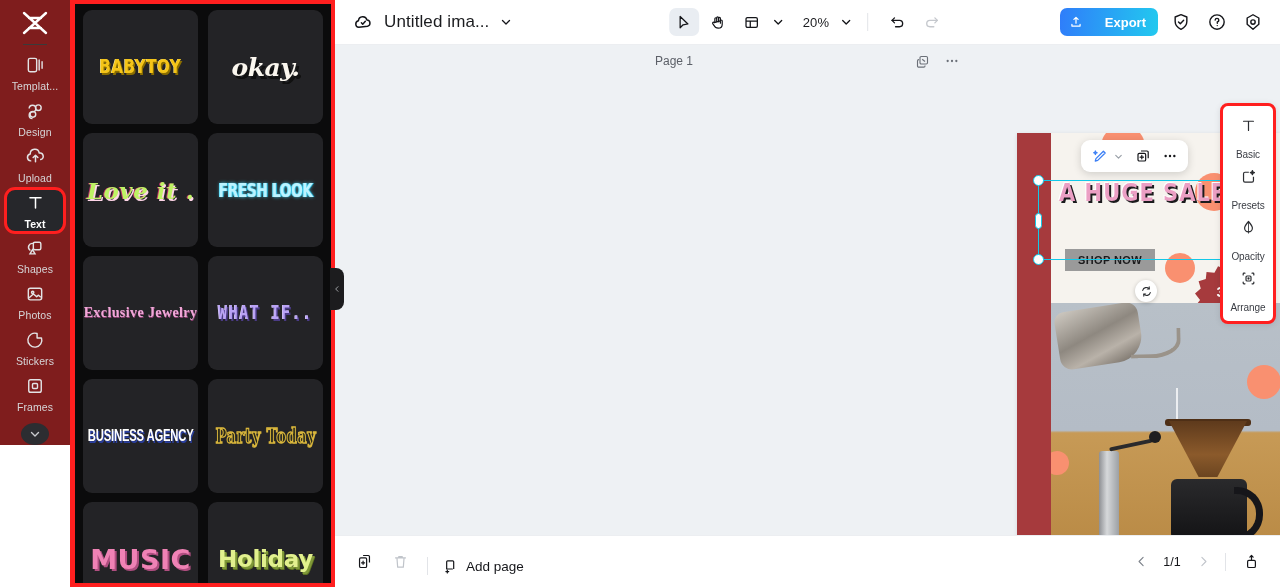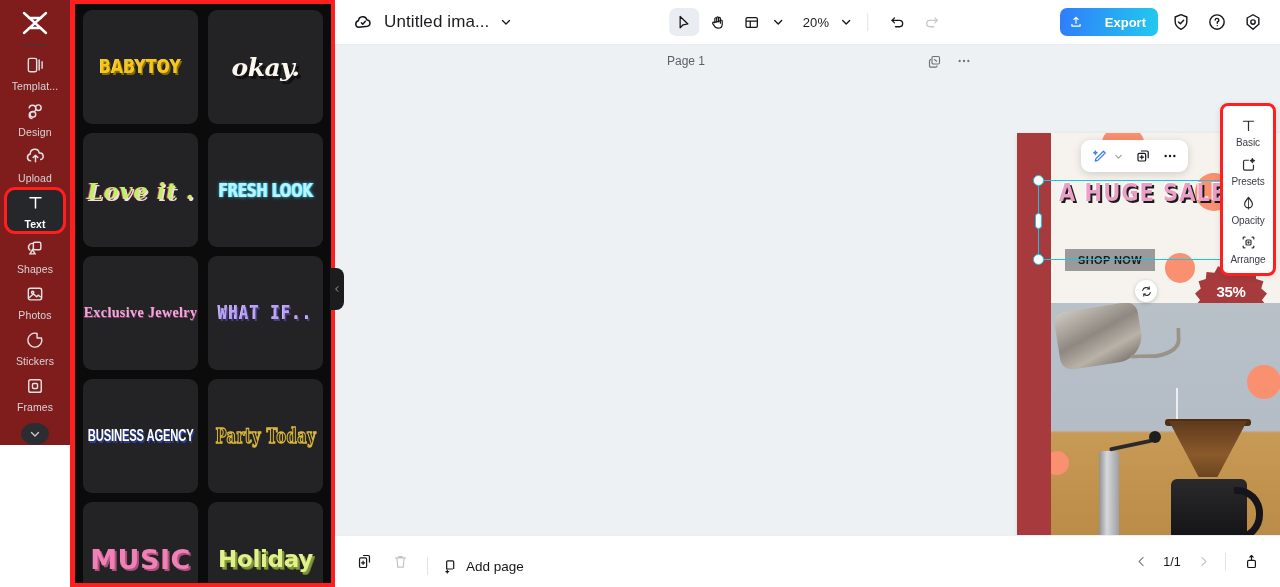--- a/index.html
+++ b/index.html
@@ -129,21 +129,21 @@
     height: 28px; padding: 0 12px 0 9px; border-radius: 7px;
     background: linear-gradient(95deg,#2f7dfa 0%, #22c9ef 100%);
     color:#fff; font-size:13px; font-weight:700; display:flex; align-items:center; gap:22px;
     cursor:pointer; border:none;
   }
   .round-ic { width: 26px; height:26px; display:flex; align-items:center; justify-content:center; cursor:pointer;}
 
   
   .stage { flex: 1; background: #eef1f4; position: relative; overflow: hidden; }
   .page-head {
-    position: absolute; top: 8px; left: 332px; width: 305px;
+    position: absolute; top: 8px; left: 320px; width: 305px;
     display: flex; align-items: center;
   }
   .page-label { font-size: 12px; color: #5c6068; }
   .page-head-icons { margin-left:auto; display:flex; align-items:center; gap: 14px; }
 
   .artboard {
     position: absolute; left: 682px; top: 88px;
     width: 270px; height: 415px;
     background: #f6f3ee;
     box-shadow: 0 1px 4px rgba(0,0,0,.10);
@@ -239,21 +239,21 @@
   .right-panel {
     position:absolute; right: 4px; top: 58px;
     width: 56px;
     background:#fff; border-radius:8px;
     border: 3px solid #ff1f1f;
     box-shadow:0 1px 6px rgba(0,0,0,.10);
     padding: 6px 0 5px;
     display:flex; flex-direction:column; align-items:center;
     z-index: 6;
   }
-  .rp-item { width:50px; padding: 5px 0 3px; display:flex; flex-direction:column; align-items:center; gap:3px; cursor:pointer;}
+  .rp-item { width:50px; padding: 5px 0 3px; display:flex; flex-direction:column; align-items:center; gap:15px; cursor:pointer;}
   .rp-item .lb { font-size:10px; color:#3a3d44; letter-spacing:-.1px; }
 
   
   .bottombar {
     height: 52px; background:#fff; border-top:1px solid #eceef1;
     display:flex; align-items:center; padding: 0 16px; flex-shrink:0;
   }
   .bb-left { display:flex; align-items:flex-end; gap: 10px; }
   .bb-ic { width:26px; height:26px; display:flex; align-items:center; justify-content:center; cursor:pointer;}
   .bb-div { width:1px; height:18px; background:#e2e4e8; margin:0 4px; }

